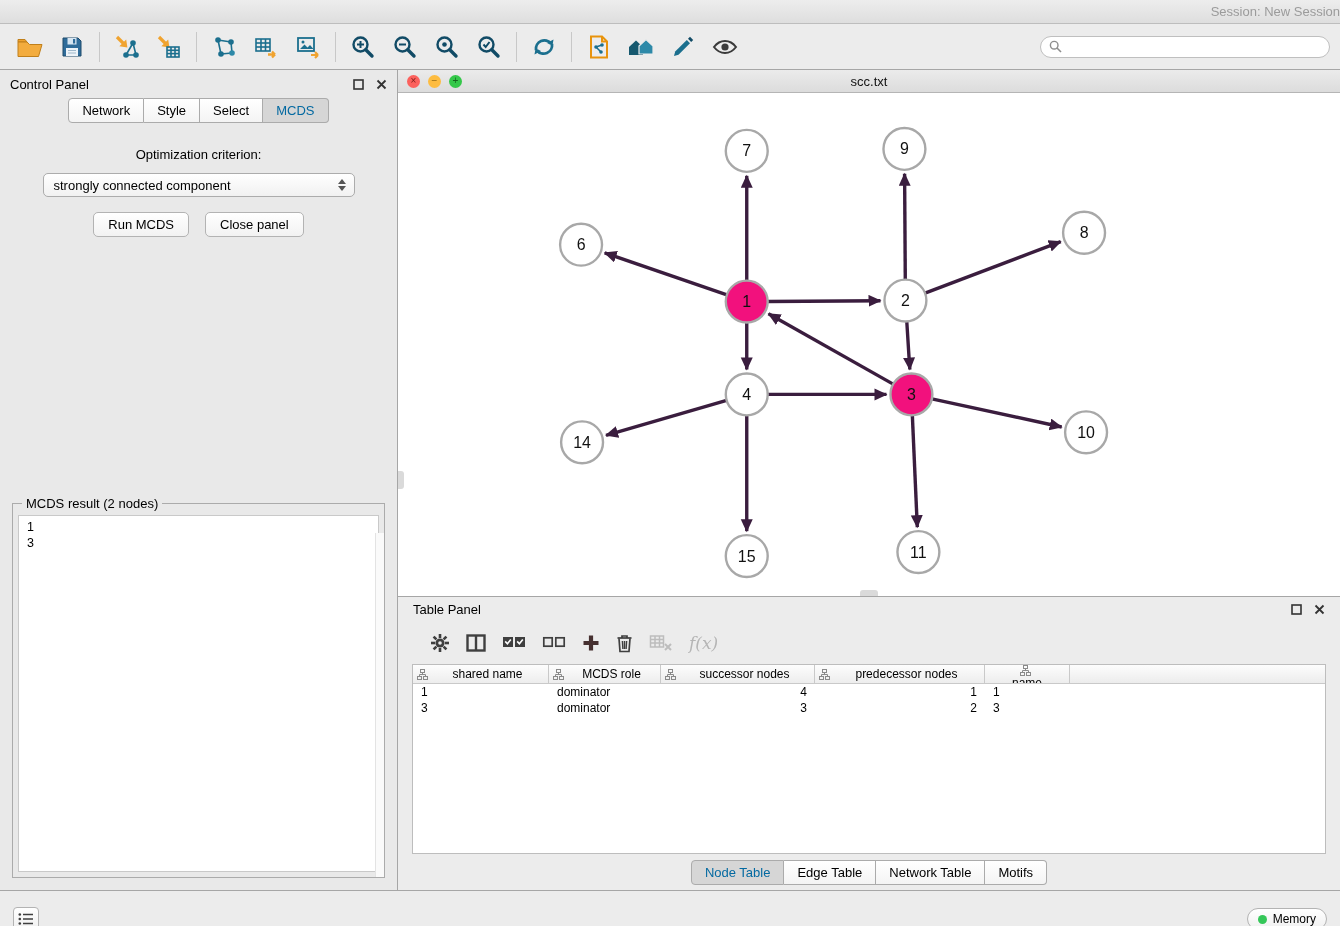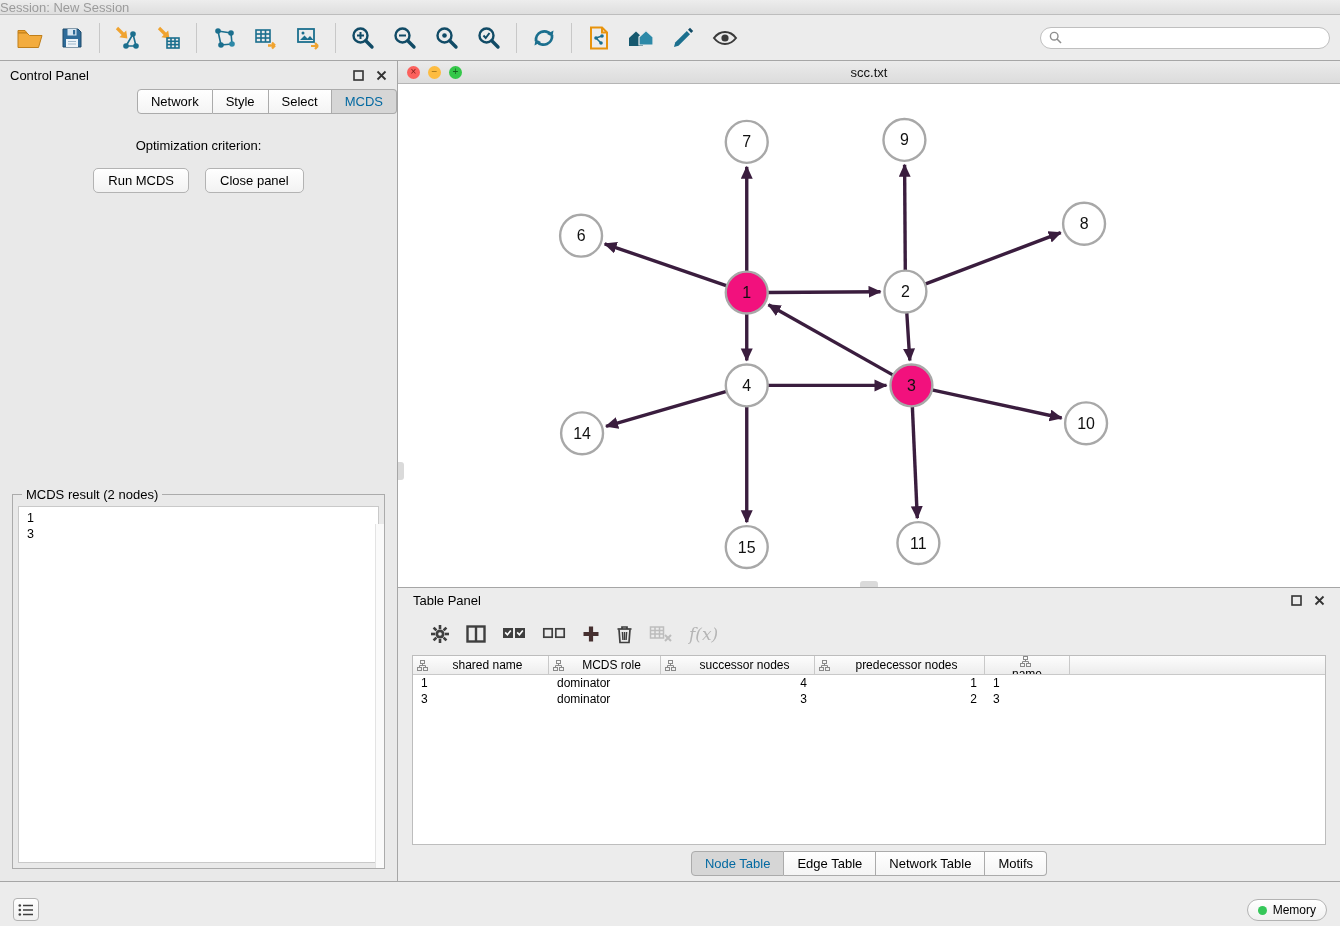--- a/index.html
+++ b/index.html
@@ -2,43 +2,43 @@
 <html><head>
 <meta charset="utf-8">
 <style>
   * { margin:0; padding:0; box-sizing:border-box; }
   html,body { width:1340px; height:926px; }
   body { font-family:"Liberation Sans", sans-serif; font-size:13px; color:#000;
          background:#ECECEC; overflow:hidden; }
   .app { position:relative; width:1340px; height:926px; background:#ECECEC; }
 
   
-  .titlebar { height:15px; background:linear-gradient(#EDEDED,#DEDEDE);
-              border-bottom:1px solid #BDBDBD; display:flex; align-items:center; justify-content:flex-start; }
+  .titlebar { height:24px; background:linear-gradient(#EDEDED,#DEDEDE);
+              border-bottom:1px solid #BDBDBD; display:flex; align-items:center; justify-content:flex-end; }
   .titlebar .title { color:#9B9B9B; font-size:13px; }
 
   
   .toolbar { height:46px; display:flex; align-items:center; gap:2px; padding:0 10px;
              background:#ECECEC; border-bottom:1px solid #A6A6A6; }
   .tbtn { width:40px; height:36px; border:none; background:transparent; display:flex;
           align-items:center; justify-content:center; cursor:default; }
   .sep { width:1px; height:30px; background:#C8C8C8; margin:0 5px; }
   .search { margin-left:auto; width:290px; height:22px; background:#FFF; border:1px solid #BFBFBF;
             border-radius:12px; display:flex; align-items:center; padding:0 8px; gap:5px; }
   .search input { border:none; outline:none; flex:1; font-size:12px; font-family:"Liberation Sans",sans-serif; background:transparent; }
 
   
   .main { display:flex; height:820px; }
 
   
   .control-panel { width:398px; background:#E9E9E9; border-right:1px solid #A6A6A6; position:relative; }
   .cp-header { height:28px; display:flex; align-items:center; padding:0 10px; }
   .win-btns { margin-left:auto; display:flex; gap:12px; align-items:center; }
   .win-btn { background:none; border:none; display:flex; align-items:center; cursor:default; }
-  .seg-row { display:flex; justify-content:flex-end; }
+  .seg-row { display:flex; justify-content:center; }
   .seg-btn { padding:4px 13px; font-size:13px; font-family:"Liberation Sans",sans-serif;
              background:linear-gradient(#FFFFFF,#F4F4F4); border:1px solid #ABABAB; border-left:none; color:#000; cursor:default; }
   .seg-btn:first-child { border-left:1px solid #ABABAB; border-radius:4px 0 0 4px; }
   .seg-btn:last-child { border-radius:0 4px 4px 0; }
   .seg-btn.active { background:#D6D6D6; color:#0369a1; }
   .opt-label { text-align:center; margin-top:24px; font-size:13px; }
   .dropdown { width:312px; height:24px; margin:11px auto 0 auto; background:linear-gradient(#FFFFFF,#F1F1F1);
               border:1px solid #ACACAC; border-radius:5px; display:flex; align-items:center; padding:0 8px 0 10px; }
   .dropdown .dd-label { flex:1; font-size:13px; }
   .dd-arrows { display:flex; flex-direction:column; gap:2px; }
@@ -271,20 +271,27 @@
             </button>
         </span>
       </div>
       <div class="seg-row">
           <button class="seg-btn">Network</button>
           <button class="seg-btn">Style</button>
           <button class="seg-btn">Select</button>
           <button class="seg-btn active">MCDS</button>
         </div>
       <div class="opt-label">Optimization criterion:</div>
+      <div class="dropdown">
+        <span class="dd-label">strongly connected component</span>
+        <span class="dd-arrows">
+            <span class="up"></span>
+            <span class="down"></span>
+          </span>
+      </div>
       <div class="btn-row">
         <button class="mac-btn">Run MCDS</button>
         <button class="mac-btn">Close panel</button>
       </div>
       <fieldset class="result-fieldset">
         <legend>MCDS result (2 nodes)</legend>
         <div class="result-list">
             <div class="result-item">1</div>
             <div class="result-item">3</div>
           </div>

